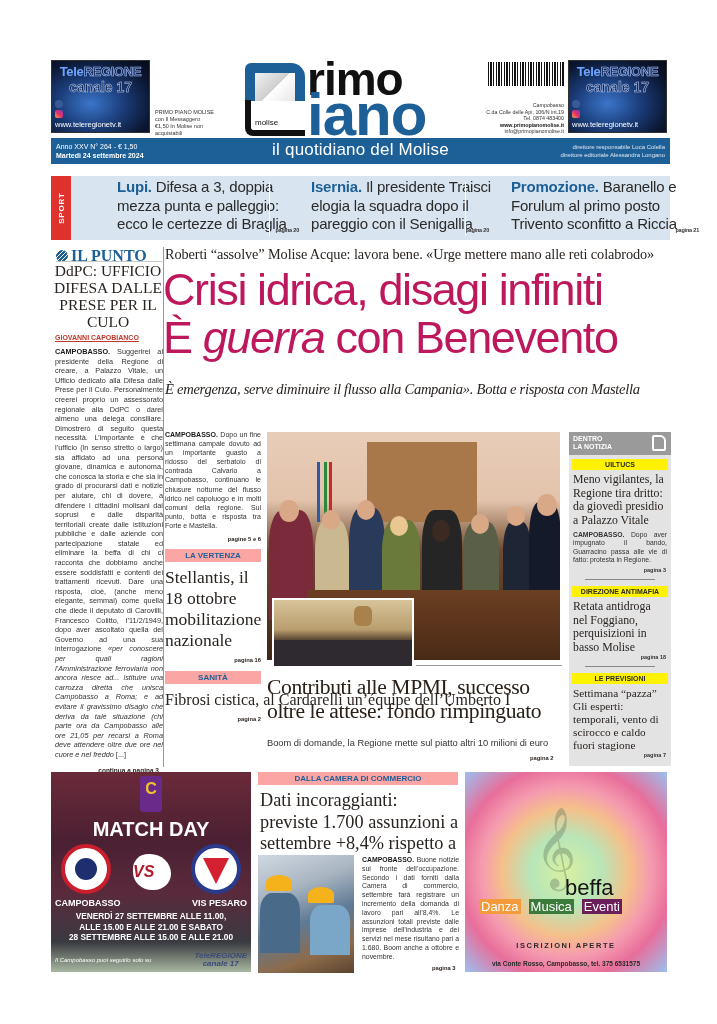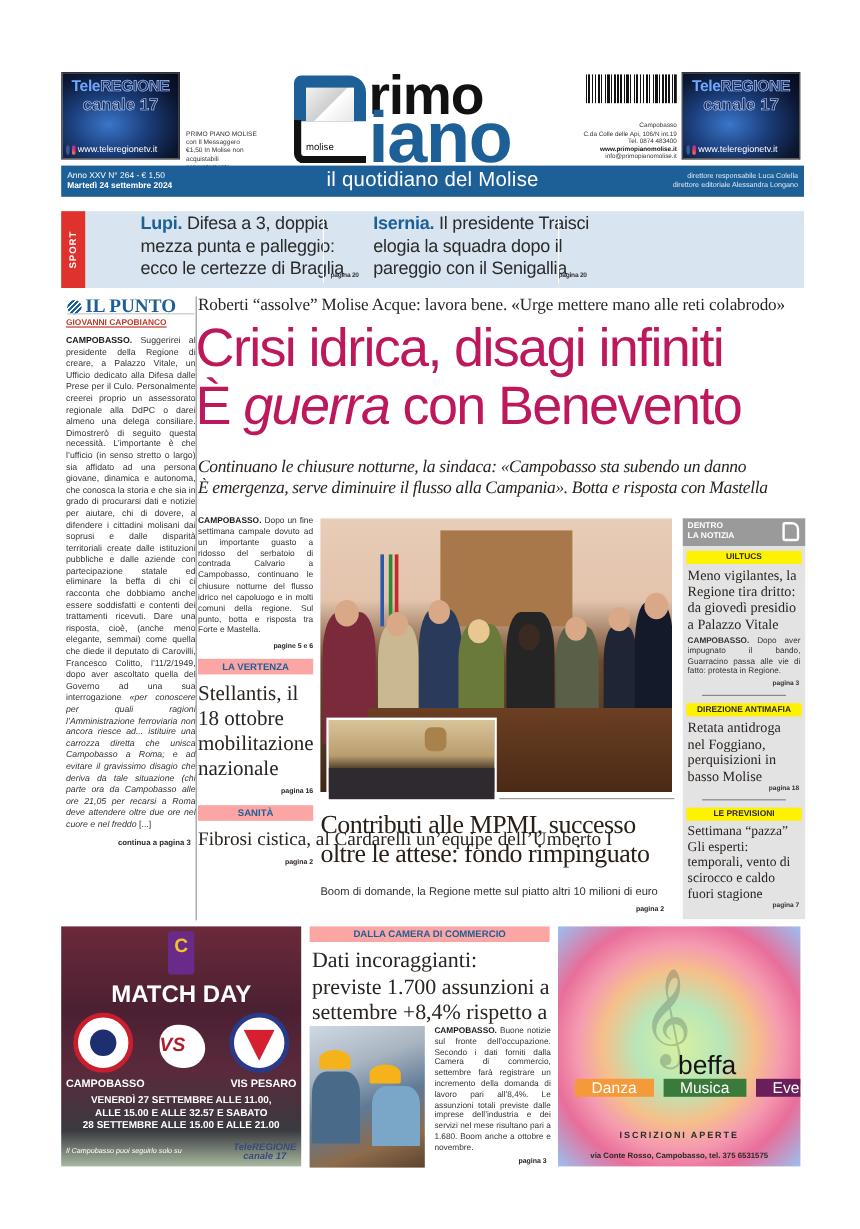--- a/index.html
+++ b/index.html
@@ -5,21 +5,21 @@
   * { box-sizing: border-box; margin: 0; padding: 0; }
   body { width: 717px; height: 1024px; background: #ffffff; position: relative; overflow: hidden; font-family: "Liberation Sans", sans-serif; color: #2a2420; }
   .abs { position: absolute; }
 
   
   .tv-ad { position: absolute; width: 99px; height: 73px; background: radial-gradient(ellipse at 40% 60%, #3a76c9 0%, #1b3d7a 40%, #0b1630 75%, #050a18 100%); border: 1px solid #333; overflow: hidden; }
   .tv-ad .tele { position:absolute; top:3px; left:0; width:100%; text-align:center; font-size:13px; font-weight:bold; letter-spacing:-0.3px; }
   .tv-ad .tele .t1 { color:#6fa7ff; }
   .tv-ad .tele .t2 { color:#1e2e5c; -webkit-text-stroke:0.6px #9fc0ff; }
   .tv-ad .canale { position:absolute; top:18px; left:0; width:100%; text-align:center; font-size:14px; font-weight:bold; color:#1c2b52; -webkit-text-stroke:0.5px #b8d0ff; }
-  .tv-ad .www { position:absolute; bottom:3px; left:3px; right:18px; font-size:7.5px; color:#fff; display:flex; align-items:center; gap:2px; }
+  .tv-ad .www { position:absolute; bottom:3px; left:3px; right:8px; font-size:7.5px; color:#fff; display:flex; gap:2px;flex-direction:column; }
   .fb { width:8px; height:8px; border-radius:50%; background:#3b5998; display:inline-block; }
   .ig { width:8px; height:8px; border-radius:2px; background:linear-gradient(45deg,#f9a13b,#e1306c,#833ab4); display:inline-block; }
 
   .price-note { font-size:5.5px; line-height:7px; color:#333; }
   .logo-box { position:absolute; left:245px; top:60px; width:230px; height:76px; }
   .logo-row1 { position:absolute; left:62px; top:-4px; font-size:46px; font-weight:bold; color:#111; letter-spacing:-1px; line-height:46px; }
   .logo-row2 { position:absolute; left:62px; top:32px; font-size:60px; font-weight:bold; color:#1d5f97; letter-spacing:-1px; line-height:46px;text-align:center; }
   .logo-p { position:absolute; left:0; top:3px; width:60px; height:38px; background:#1d5f97; border-radius:6px 14px 0 0; }
   .logo-p-inner { position:absolute; left:10px; top:10px; width:40px; height:28px; background:linear-gradient(135deg,#f2f2f2 0%,#cfcfcf 50%,#ffffff 52%,#e6e6e6 100%); }
   .logo-p2 { position:absolute; left:0; top:40px; width:60px; height:36px; border:6px solid #111; border-top:none; border-right:none; border-radius:0 0 0 8px; }
@@ -101,21 +101,21 @@
   .workers { position:absolute; left:258px; top:855px; width:96px; height:118px;
     background: linear-gradient(160deg,#cfd9e4 0%,#a8b4c0 30%,#5f7a96 55%,#8d6b4a 80%,#5b4330 100%); overflow:hidden; }
   .hat { position:absolute; width:26px; height:16px; background:#f5b21a; border-radius:50% 50% 10% 10%; }
 
   .openarts { position:absolute; left:465px; top:772px; width:202px; height:200px; overflow:hidden;
     background: radial-gradient(circle at 50% 50%, #d8f0a0 0%, #b8e6b8 25%, #f5c08a 45%, #f59ab0 60%, #e86e9a 75%, #9ac0f0 100%); }
   .oa-word { position:absolute; left:15px; top:70px; font-size:36px; font-weight:bold; color:#141414; letter-spacing:-1px; }
   .oa-word i { font-weight:normal; }
   .oa-studio { position:absolute; left:100px; top:103px; font-size:22px; color:#141414; }
   .oa-tags { position:absolute; top:127px; left:14px; display:flex; gap:8px; font-size:13px; color:#fff; }
-  .oa-tags span { padding:0 14px; }
+  .oa-tags span { padding:0 2px; }
   .oa-iscr { position:absolute; top:169px; width:100%; text-align:center; font-size:7.5px; font-weight:bold; letter-spacing:1.6px; color:#2a2a2a; }
   .oa-addr { position:absolute; top:188px; width:100%; text-align:center; font-size:6.5px; font-weight:bold; color:#2a2a2a; }
 </style>
 </head>
 <body>
 
 <div class="tv-ad" style="left:51px; top:60px;">
   <div class="tele"><span class="t1">Tele</span><span class="t2">REGIONE</span></div>
   <div class="canale">canale 17</div>
   <div class="www">
@@ -175,41 +175,45 @@
   <div class="sport-item" style="left:30px; width:186px;">
     <span class="kicker">Lupi.</span> <span>Difesa a 3, doppia mezza punta e palleggio: ecco le certezze di Braglia</span>
     <span class="pg">pagina 20</span>
   </div>
   <div class="abs" style="left:218px; top:6px; width:1px; height:54px; background:#fff;"></div>
   <div class="sport-item" style="left:224px; width:182px;">
     <span class="kicker">Isernia.</span> <span>Il presidente Traisci elogia la squadra dopo il pareggio con il Senigallia</span>
     <span class="pg">pagina 20</span>
   </div>
   <div class="abs" style="left:414px; top:6px; width:1px; height:54px; background:#fff;"></div>
+  <div class="sport-item" style="left:424px; width:192px;">
+    <span class="kicker">Promozione.</span> <span>Baranello e Forulum al primo posto Trivento sconfitto a Riccia</span>
+    <span class="pg">pagina 21</span>
+  </div>
 </div>
 
 <div class="ilpunto-hdr">
   <span class="globe"></span>
   <span>IL PUNTO</span>
 </div>
 <div class="abs" style="left:56px; top:261px; width:106px; height:1px; background:#c9c9c9;"></div>
 <div class="col-left">
+  <div class="punto-title">DdPC: UFFICIO DIFESA DALLE PRESE PER IL CULO</div>
   <div class="byline">GIOVANNI CAPOBIANCO</div>
   <div class="body-text" style="margin-top:6px; padding:0 2px 0 4px;"><b>CAMPOBASSO.</b> <span>Suggerirei al presidente della Regione di creare, a Palazzo Vitale, un Ufficio dedicato alla Difesa dalle Prese per il Culo. Personalmente creerei proprio un assessorato regionale alla DdPC o darei almeno una delega consiliare. Dimostrerò di seguito questa necessità. L’importante è che l’ufficio (in senso stretto o largo) sia affidato ad una persona giovane, dinamica e autonoma, che conosca la storia e che sia in grado di procurarsi dati e notizie per aiutare, chi di dovere, a difendere i cittadini molisani dai soprusi e dalle disparità territoriali create dalle istituzioni pubbliche e dalle aziende con partecipazione statale ed eliminare la beffa di chi ci racconta che dobbiamo anche essere soddisfatti e contenti dei trattamenti ricevuti. Dare una risposta, cioè, (anche meno elegante, semmai) come quella che diede il deputato di Carovilli, Francesco Colitto, l’11/2/1949, dopo aver ascoltato quella del Governo ad una sua interrogazione</span> <i>«per conoscere per quali ragioni l’Amministrazione ferroviaria non ancora riesce ad... istituire una carrozza diretta che unisca Campobasso a Roma; e ad evitare il gravissimo disagio che deriva da tale situazione (chi parte ora da Campobasso alle ore 21,05 per recarsi a Roma deve attendere oltre due ore nel cuore e nel freddo</i><span> [...]</span></div>
   <div style="text-align:right; font-size:6.5px; font-weight:bold; margin-top:7px; padding-right:6px;">continua a pagina 3</div>
 </div>
 <div class="vline" style="left:163px; top:247px; height:520px;"></div>
 
 <div class="kicker-top">Roberti “assolve” Molise Acque: lavora bene. «Urge mettere mano alle reti colabrodo»</div>
 <div class="main-hl">
   <div>Crisi idrica, disagi infiniti</div>
   <div><span>È </span><i>guerra</i><span> con Benevento</span></div>
 </div>
 <div class="main-sub">
-  <div>Continuano le chiusure notturne, la sindaca: «Campobasso sta subendo un danno</div>
   <div>È emergenza, serve diminuire il flusso alla Campania». Botta e risposta con Mastella</div>
 </div>
 
 <div class="col2">
   <div class="body-text" style="font-size:7px; line-height:9.1px;"><b>CAMPOBASSO.</b> <span>Dopo un fine settimana campale dovuto ad un importante guasto a ridosso del serbatoio di contrada Calvario a Campobasso, continuano le chiusure notturne del flusso idrico nel capoluogo e in molti comuni della regione. Sul punto, botta e risposta tra Forte e Mastella.</span></div>
   <div style="text-align:right; font-size:5.8px; font-weight:bold; margin-top:6px;">pagine 5 e 6</div>
 
   <div class="section-bar" style="margin-top:7px;">LA VERTENZA</div>
   <div class="serif-hl" style="font-size:17.5px; line-height:21px; margin-top:5px;">Stellantis, il 18 ottobre mobilitazione nazionale</div>
   <div style="text-align:right; font-size:5.8px; font-weight:bold; margin-top:6px;">pagina 16</div>
@@ -280,21 +284,21 @@
   <div class="md-title">MATCH DAY</div>
   <div class="badge cb"></div>
   <div class="vs">VS</div>
   <div class="badge vp"></div>
   <div class="md-teams">
     <span>CAMPOBASSO</span>
     <span>VIS PESARO</span>
   </div>
   <div class="md-dates">
     <div>VENERDÌ 27 SETTEMBRE ALLE 11.00,</div>
-    <div>ALLE 15.00 E ALLE 32.57 E SABATO</div>
+    <div>ALLE 15.00 E ALLE 21.00 E SABATO</div>
     <div>28 SETTEMBRE ALLE 15.00 E ALLE 21.00</div>
   </div>
   <div class="md-foot">
     <span>Il Campobasso puoi seguirlo solo su</span>
     <span class="tvlogo"><span>TeleREGIONE</span><br><span>canale 17</span></span>
   </div>
 </div>
 
 <div class="camera">
   <div class="section-bar" style="font-size:8px;">DALLA CAMERA DI COMMERCIO</div>

